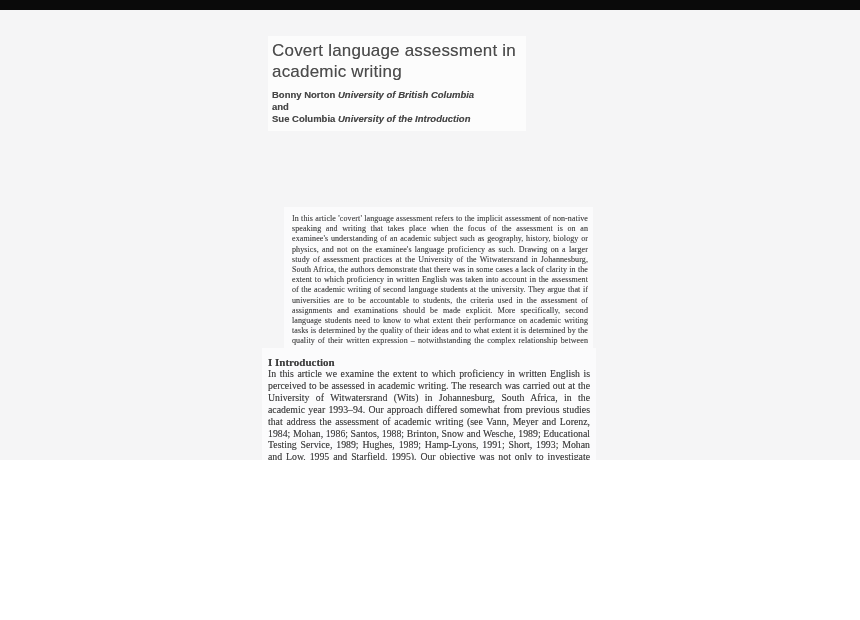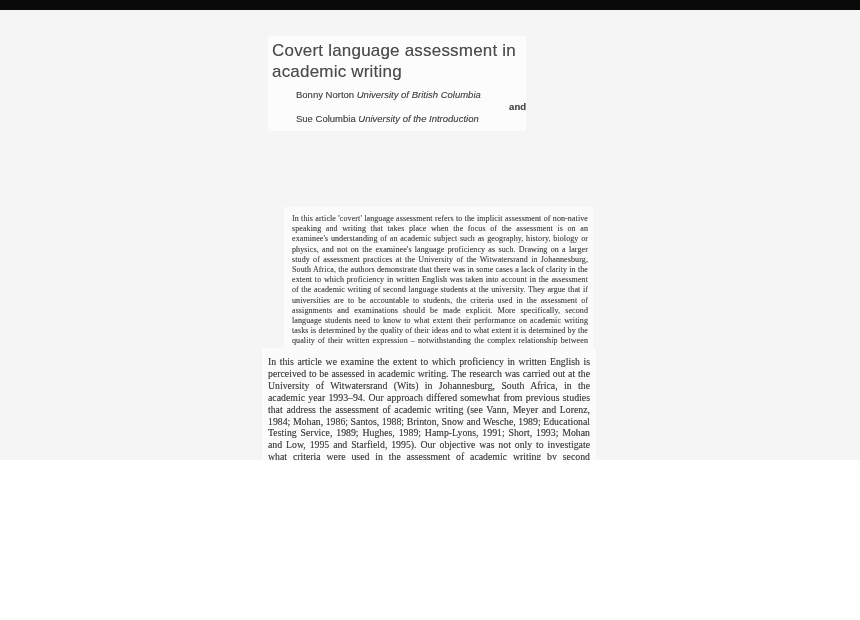--- a/index.html
+++ b/index.html
@@ -39,23 +39,23 @@
     text-shadow: 0 0 0.6px rgba(76,76,76,0.55);
   }
   .byline {
     margin-top: 7px;
     font-family: "Liberation Sans", sans-serif;
     font-size: 9.5px;
     line-height: 12px;
     color: #474747;
     text-shadow: 0 0 0.5px rgba(71,71,71,0.5);
   }
-  .byline .author-name { font-weight: normal; margin-left: 24px; }
-  .byline .affiliation { font-style: italic; font-weight: normal; }
-  .byline .connector { font-weight: bold; text-align: right; }
+  .byline .author-name { font-weight: bold; }
+  .byline .affiliation { font-style: italic; font-weight: bold; }
+  .byline .connector { font-weight: bold; }
 
   
   .abstract-block {
     position: absolute;
     left: 284px;
     top: 171px;
     width: 309px;
     background: #fbfbfc;
     padding: 7px 5px 8px 8px;
     box-sizing: border-box;
@@ -132,20 +132,21 @@
         <span class="affiliation">University of the Introduction</span>
       </div>
     </div>
   </div>
 
   <div class="abstract-block">
     <div class="abstract-text">In this article 'covert' language assessment refers to the implicit assessment of non-native speaking and writing that takes place when the focus of the assessment is on an examinee's understanding of an academic subject such as geography, history, biology or physics, and not on the examinee's language proficiency as such. Drawing on a larger study of assessment practices at the University of the Witwatersrand in Johannesburg, South Africa, the authors demonstrate that there was in some cases a lack of clarity in the extent to which proficiency in written English was taken into account in the assessment of the academic writing of second language students at the university. They argue that if universities are to be accountable to students, the criteria used in the assessment of assignments and examinations should be made explicit. More specifically, second language students need to know to what extent their performance on academic writing tasks is determined by the quality of their ideas and to what extent it is determined by the quality of their written expression – notwithstanding the complex relationship between them. Recommendations are made for the assessment of students in tertiary institutions with multilingual student populations.</div>
   </div>
 
   <div class="main-block">
+    <div class="section-heading">I Introduction</div>
     <div class="section-body">In this article we examine the extent to which proficiency in written English is perceived to be assessed in academic writing. The research was carried out at the University of Witwatersrand (Wits) in Johannesburg, South Africa, in the academic year 1993–94. Our approach differed somewhat from previous studies that address the assessment of academic writing (see Vann, Meyer and Lorenz, 1984; Mohan, 1986; Santos, 1988; Brinton, Snow and Wesche, 1989; Educational Testing Service, 1989; Hughes, 1989; Hamp-Lyons, 1991; Short, 1993; Mohan and Low, 1995 and Starfield, 1995). Our objective was not only to investigate what criteria were used in the assessment of academic writing by second language (L2) students at the university, but also to consider what kinds of departmental practices might promote equitable assessment of both L1 and L2 students. In section II we give the background to our study. Section III addresses the methodology used in the study. In sections IV and V, we describe</div>
   </div>
 
   <div class="footer-block">
     <span class="footer-citation">Language Testing 1997 14 (3) 278–294</span>
     <span class="footer-issn">0265-6732(97)LT136OA © 1997 Arnold</span>
   </div>
 
   <div class="bar bar-bottom"></div>
 

